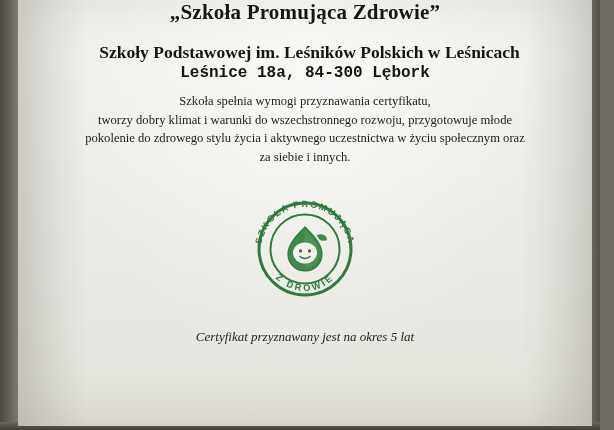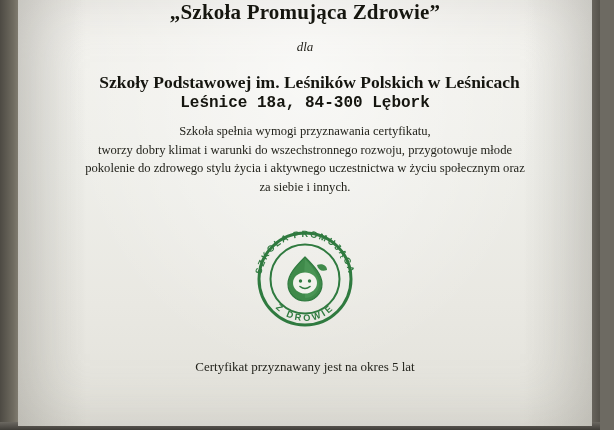--- a/index.html
+++ b/index.html
@@ -116,38 +116,38 @@
   .logo {
     position: relative;
     width: 120px;
     height: 108px;
   }
   .logo svg { display: block; }
 
   .footer-note {
     margin-top: 28px;
     font-size: 13px;
+    font-style: italic;
     color: #24241d;
   }
 </style>
 </head>
 <body>
 
 <div id="certificate-photo">
 
   <div class="bg-left"></div>
   <div class="bg-right"></div>
   <div class="bg-bottom"></div>
 
   <div class="paper">
     <div class="content">
 
       <div class="title">„Szkoła Promująca Zdrowie”</div>
 
-      <div class="dla">dla</div>
 
       <div class="school-name">Szkoły Podstawowej im. Leśników Polskich w Leśnicach</div>
       <div class="school-address">Leśnice 18a, 84-300 Lębork</div>
 
       <div class="body-text">
         <div>Szkoła spełnia wymogi przyznawania certyfikatu,</div>
         <div>tworzy dobry klimat i warunki do wszechstronnego rozwoju, przygotowuje młode</div>
         <div>pokolenie do zdrowego stylu życia i aktywnego uczestnictwa w życiu społecznym oraz</div>
         <div>za siebie i innych.</div>
       </div>

